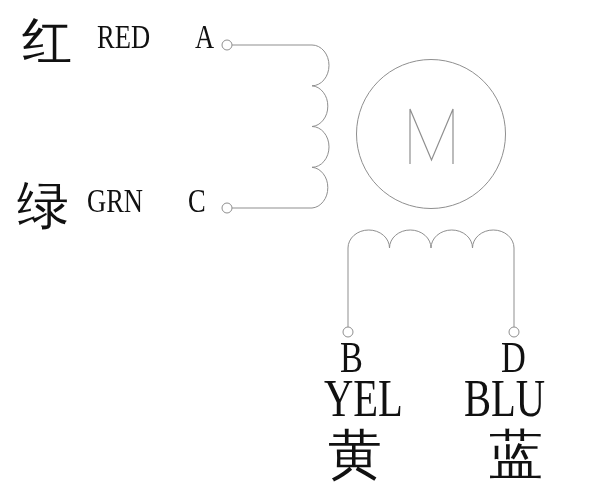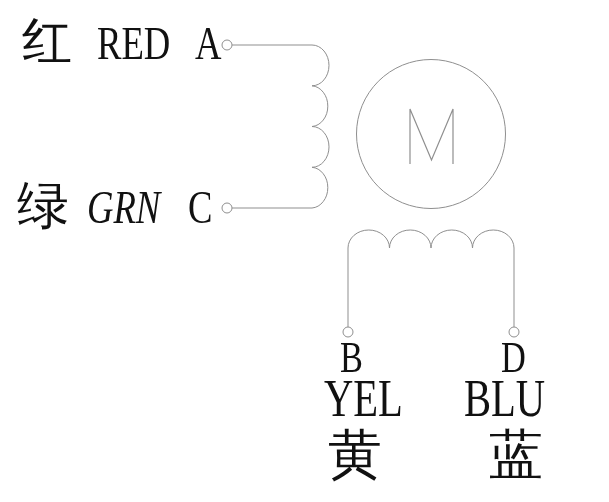--- a/index.html
+++ b/index.html
@@ -13,21 +13,21 @@
   }
   .linework{position:absolute;left:0;top:0;}
   .lbl{
     position:absolute;
     line-height:1;
     white-space:nowrap;
   }
   
   .lat{display:inline-block;transform:scaleX(0.78);transform-origin:0 0;}
   .f44{font-size:44px;}
-  .f47{font-size:47px;}
+  .f47{font-size:34px;}
   .f50{font-size:50px;}
   .f52{font-size:52px;}
   .f54{font-size:54px;}
 </style>
 </head>
 <body>
 
 <div class="canvas">
 
   <svg class="linework" width="609" height="502" viewBox="0 0 609 502" fill="none" stroke="#8f8f8f" stroke-width="1">
@@ -53,21 +53,21 @@
                L514,327"></path>
     <circle cx="348" cy="332" r="5" fill="#ffffff"></circle>
     <circle cx="514" cy="332" r="5" fill="#ffffff"></circle>
   </svg>
 
   <div class="lbl f50" style="left:22px;top:16px;">红</div>
   <div class="lbl f47" style="left:97px;top:20px;"><span class="lat">RED</span></div>
   <div class="lbl f47" style="left:195px;top:20px;"><span class="lat">A</span></div>
 
   <div class="lbl f52" style="left:17px;top:180px;">绿</div>
-  <div class="lbl f47" style="left:87px;top:184px;font-style:italic;"><span class="lat">GRN</span></div>
+  <div class="lbl f47" style="left:87px;top:184px;"><span class="lat">GRN</span></div>
   <div class="lbl f47" style="left:188px;top:184px;"><span class="lat">C</span></div>
 
   <div class="lbl f44" style="left:340px;top:336px;"><span class="lat">B</span></div>
   <div class="lbl f52" style="left:309px;top:373px;margin-left:15px;"><span class="lat">YEL</span></div>
   <div class="lbl f54" style="left:328px;top:428px;">黄</div>
 
   <div class="lbl f44" style="left:501px;top:336px;"><span class="lat">D</span></div>
   <div class="lbl f52" style="left:464px;top:373px;"><span class="lat">BLU</span></div>
   <div class="lbl f54" style="left:489px;top:428px;">蓝</div>
 

